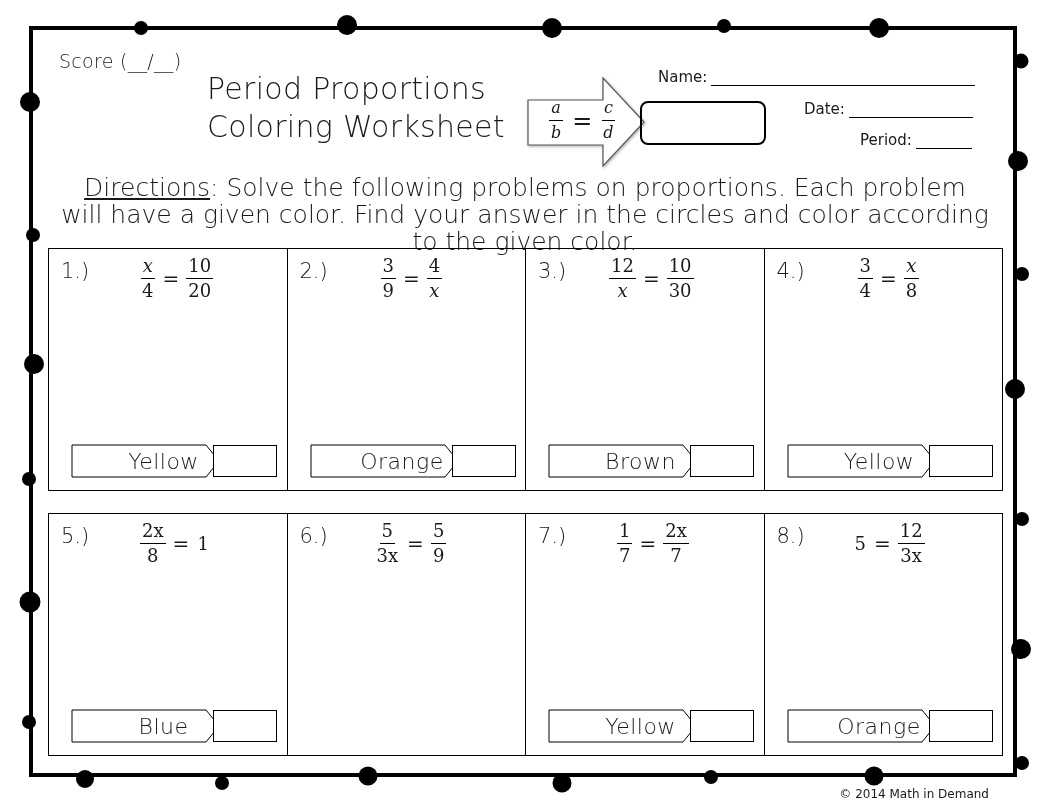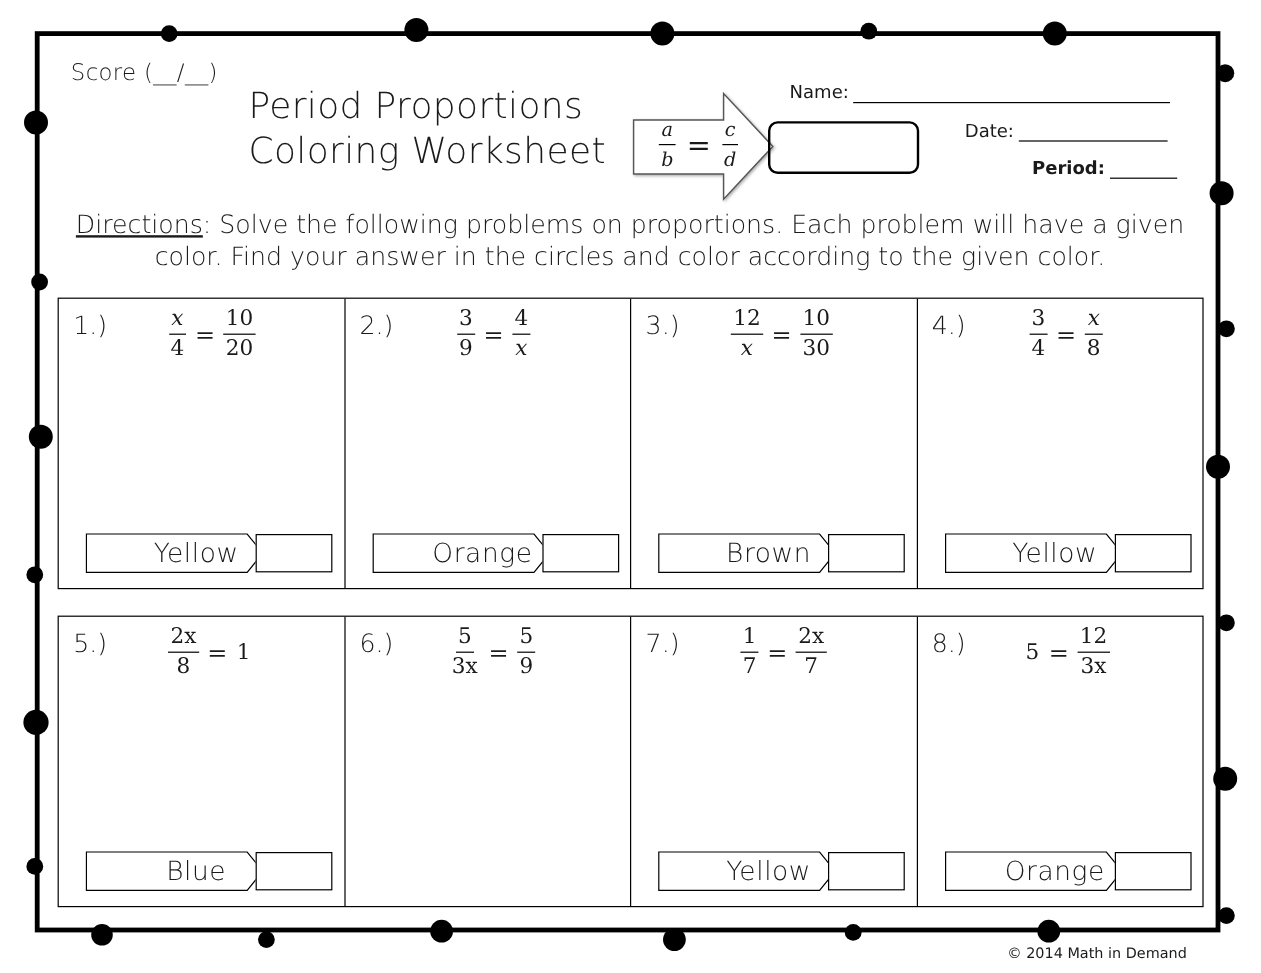--- a/index.html
+++ b/index.html
@@ -8,21 +8,21 @@
   .frame { position:absolute; left:29px; top:26px; width:988px; height:751px;
            border:4px solid #000; box-sizing:border-box; }
   .dot { position:absolute; background:#000; border-radius:50%; transform:translate(-50%,-50%); }
   .score { position:absolute; left:44px; top:50px; font-size:19px; font-weight:300; letter-spacing:0.3px;margin-left:15px; }
   .title { position:absolute; left:207px; top:70px; font-size:30px; line-height:38px; font-weight:300; letter-spacing:0.3px; }
   .fields { position:absolute; left:640px; top:64px; width:340px; font-size:15px; }
   .field { position:absolute; display:flex; align-items:flex-end; }
   .field .ln { border-bottom:1px solid #000; margin-left:4px; height:15px; }
   .arrow-wrap { position:absolute; left:526px; top:76px; width:125px; height:94px; }
   .answer-box { position:absolute; left:640px; top:101px; width:126px; height:44px; border:2px solid #000; border-radius:8px; box-sizing:border-box; }
-  .directions { position:absolute; left:60px; top:174px; width:930px; text-align:center; font-size:21px; line-height:27px; font-weight:300; }
+  .directions { position:absolute; left:60px; top:174px; width:930px; text-align:center; font-size:25px; line-height:27px; font-weight:300; }
   .directions u { text-decoration:underline; }
   .grid { position:absolute; left:48px; width:955px; display:flex; border:1px solid #000; box-sizing:border-box; }
   .row1 { top:248px; height:243px; }
   .row2 { top:513px; height:243px; }
   .cell { flex:1; position:relative; border-right:1px solid #000; }
   .cell:last-child { border-right:none; }
   .num { position:absolute; left:12px; top:10px; font-size:21px; font-weight:300; }
   .eq { position:absolute; top:7px; font-family:"DejaVu Serif", serif; font-size:18px; display:flex; align-items:center; }
   .frac { display:inline-flex; flex-direction:column; align-items:center; margin:0 3px; }
   .frac .n { padding:0 2px 2px; border-bottom:1.5px solid #000; line-height:20px; }
@@ -98,21 +98,21 @@
 
 <div class="fields">
   <div class="field" style="left:18px;top:4px;">
     <span>Name:</span>
       <span class="ln" style="width:264px"></span>
   </div>
   <div class="field" style="left:164px;top:36px;">
     <span>Date:</span>
       <span class="ln" style="width:124px"></span>
   </div>
-  <div class="field" style="left:220px;top:67px;font-weight:bold;">
+  <div class="field" style="left:220px;top:67px;">
     <span>Period:</span>
       <span class="ln" style="width:56px"></span>
   </div>
 </div>
 
 <div class="directions">
   <u>Directions</u><span>: Solve the following problems on proportions.  Each problem will have a given color.  Find your answer in the circles and color according to the given color.</span>
 </div>
 
 <div class="grid row1">

